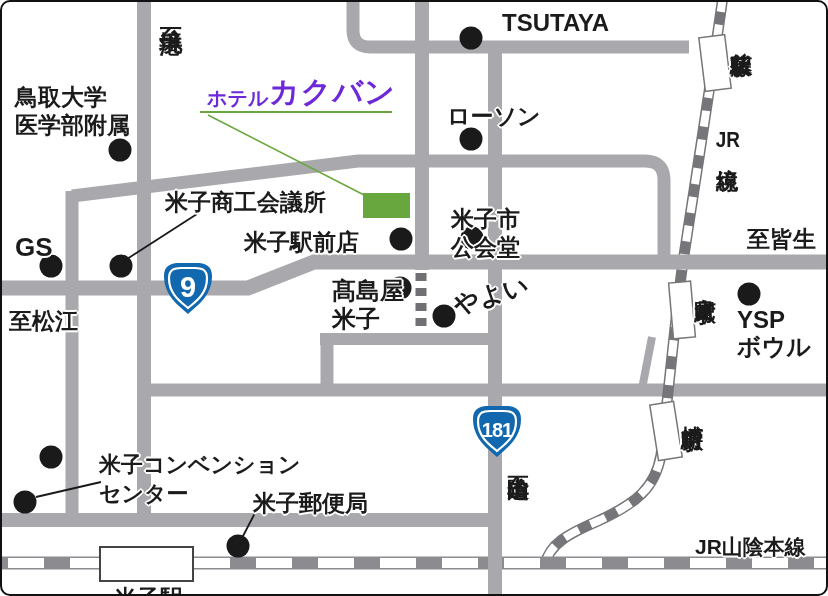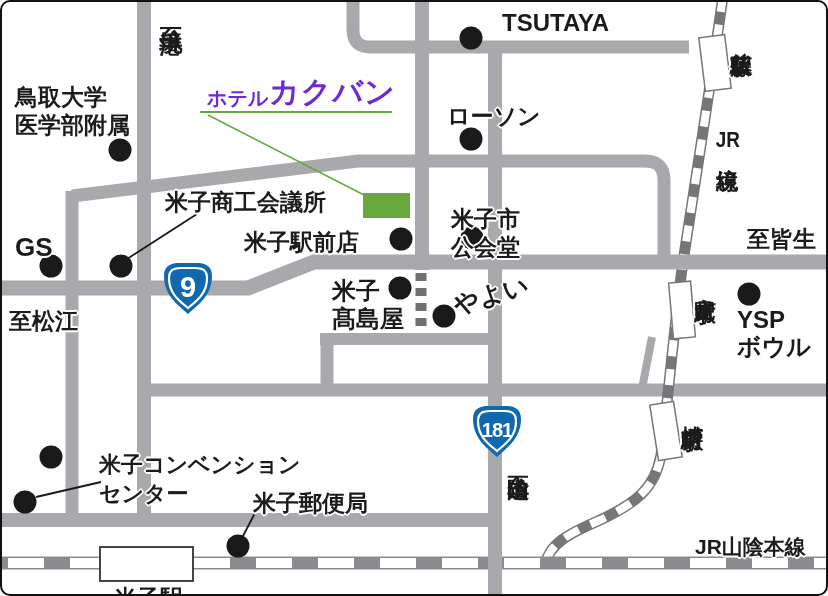--- a/index.html
+++ b/index.html
@@ -147,22 +147,22 @@
 
   <div class="lb" style="left:242px;top:227px;font-size:23px;">米子駅前店</div>
 
   <div class="lb" style="left:13px;top:231px;font-size:26px;">GS</div>
 
   <div class="lb" style="left:7px;top:306px;font-size:23px;">至松江</div>
 
   <div class="lb" style="left:745px;top:224px;font-size:23px;">至皆生</div>
 
   <div class="lb" style="left:330px;top:275px;font-size:24px;line-height:1.18;">
+    <div>髙島屋</div>
     <div>米子</div>
-    <div>髙島屋</div>
   </div>
 
   <div class="lb rot" style="left:452px;top:289px;font-size:25px;">やよい</div>
 
   <div class="lb vt" style="left:691px;top:279px;font-size:21px;letter-spacing:2px;">富士見町駅</div>
 
   <div class="lb" style="left:735px;top:305px;font-size:24px;line-height:1.12;">
     <div>YSP</div>
     <div>ボウル</div>
   </div>

